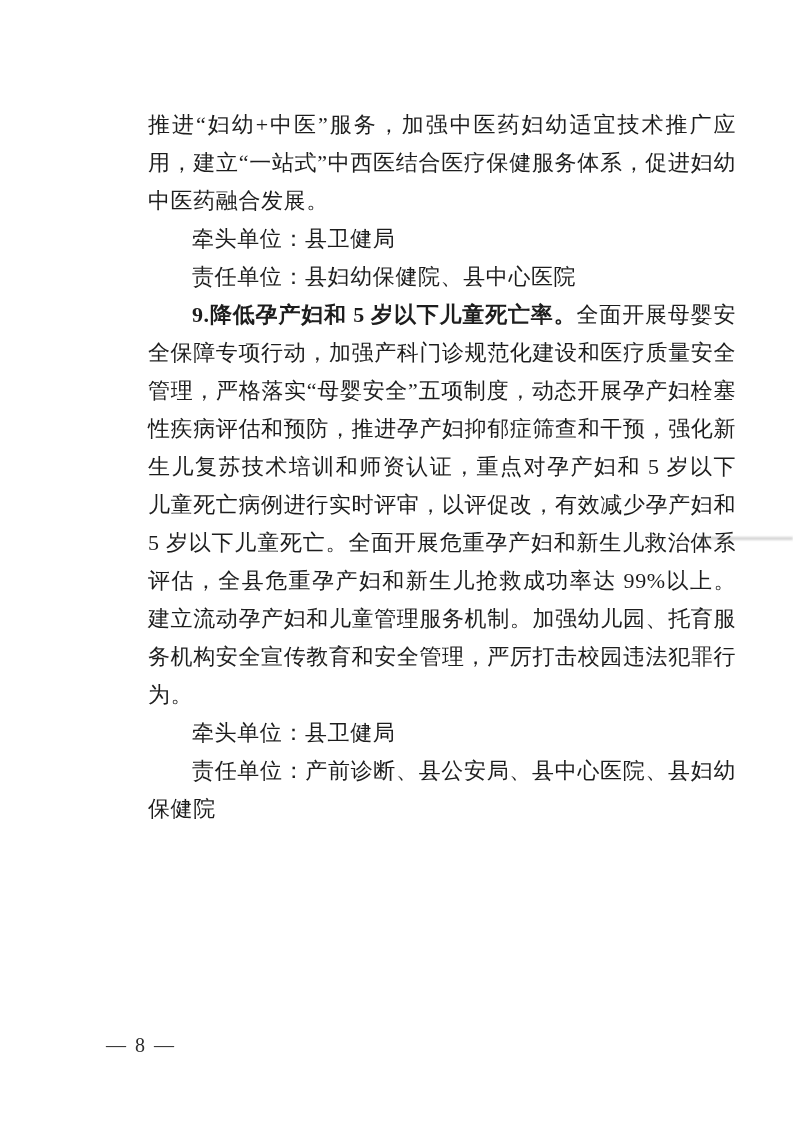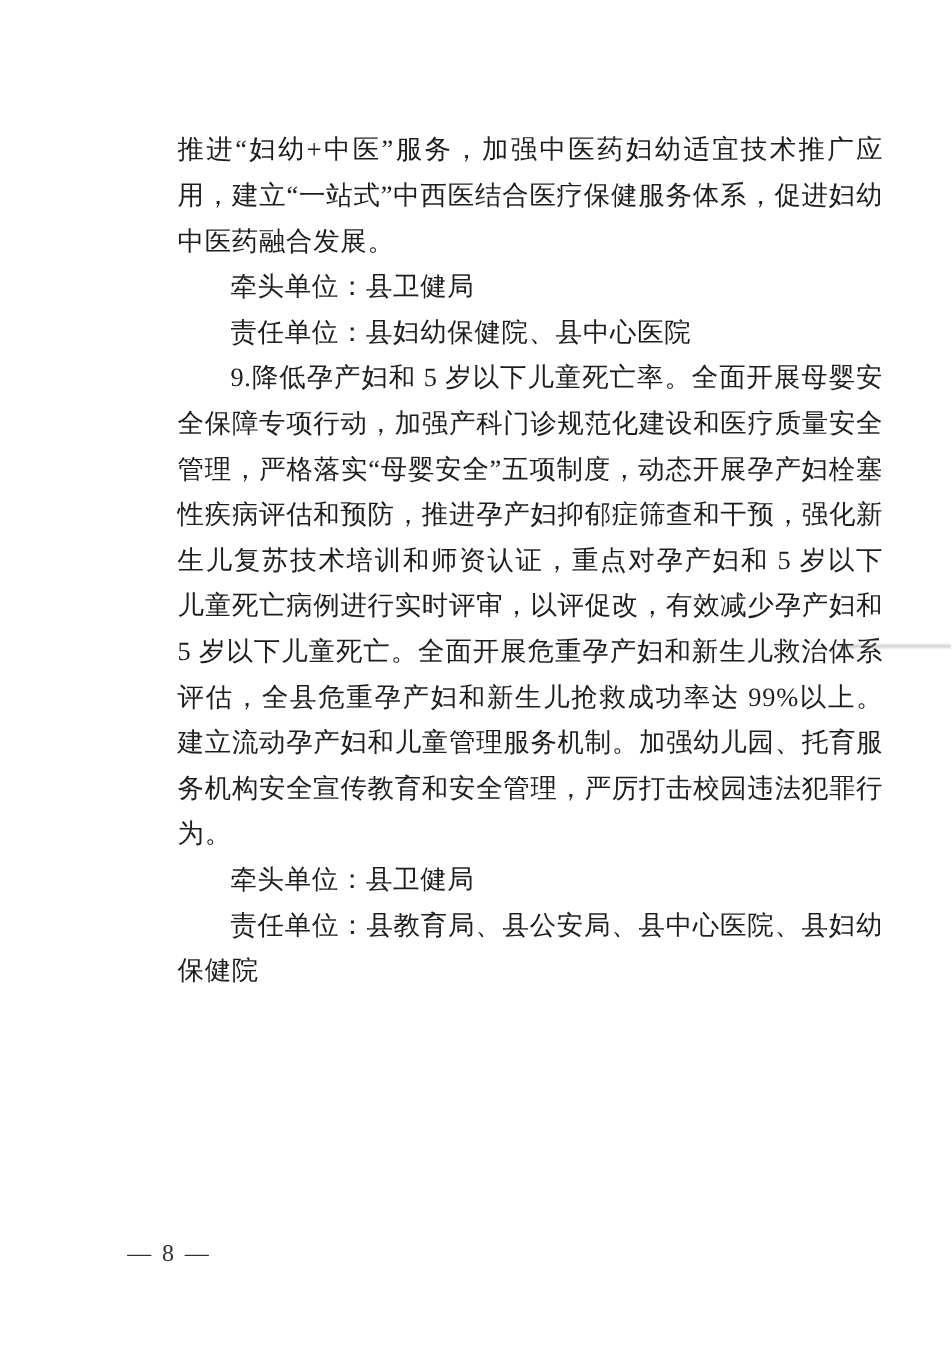--- a/index.html
+++ b/index.html
@@ -30,21 +30,21 @@
     margin-left: 44px;
   }
   .para {
     margin: 0;
     padding: 0;
   }
   .para.indent {
     text-indent: 2em;
   }
   .sec-heading {
-    font-weight: normal;
+    font-weight: bold;
   }
   .page-number {
     position: absolute;
     left: 106px;
     top: 1032px;
     font-size: 20px;
     line-height: 26px;
     letter-spacing: 2px;
     color: #2e2e2e;
     font-family: "Liberation Serif", "DejaVu Serif", serif;
@@ -70,21 +70,21 @@
     <p class="para flush">推进“妇幼+中医”服务，加强中医药妇幼适宜技术推广应用，建立“一站式”中西医结合医疗保健服务体系，促进妇幼中医药融合发展。</p>
 
     <p class="para indent">牵头单位：县卫健局</p>
 
     <p class="para indent">责任单位：县妇幼保健院、县中心医院</p>
 
     <p class="para indent"><strong class="sec-heading">9.降低孕产妇和 5 岁以下儿童死亡率。</strong><span>全面开展母婴安全保障专项行动，加强产科门诊规范化建设和医疗质量安全管理，严格落实“母婴安全”五项制度，动态开展孕产妇栓塞性疾病评估和预防，推进孕产妇抑郁症筛查和干预，强化新生儿复苏技术培训和师资认证，重点对孕产妇和 5 岁以下儿童死亡病例进行实时评审，以评促改，有效减少孕产妇和 5 岁以下儿童死亡。全面开展危重孕产妇和新生儿救治体系评估，全县危重孕产妇和新生儿抢救成功率达 99%以上。建立流动孕产妇和儿童管理服务机制。加强幼儿园、托育服务机构安全宣传教育和安全管理，严厉打击校园违法犯罪行为。</span></p>
 
     <p class="para indent">牵头单位：县卫健局</p>
 
-    <p class="para indent">责任单位：县教育局、县公安局、县中心医院、县妇幼保健院</p>
+    <p class="para indent">责任单位：产前诊断、县公安局、县中心医院、县妇幼保健院</p>
 
 
   </main>
 
   <div class="smudge"></div>
 
   <footer class="page-number">— 8 —</footer>
 
 </div>
 

